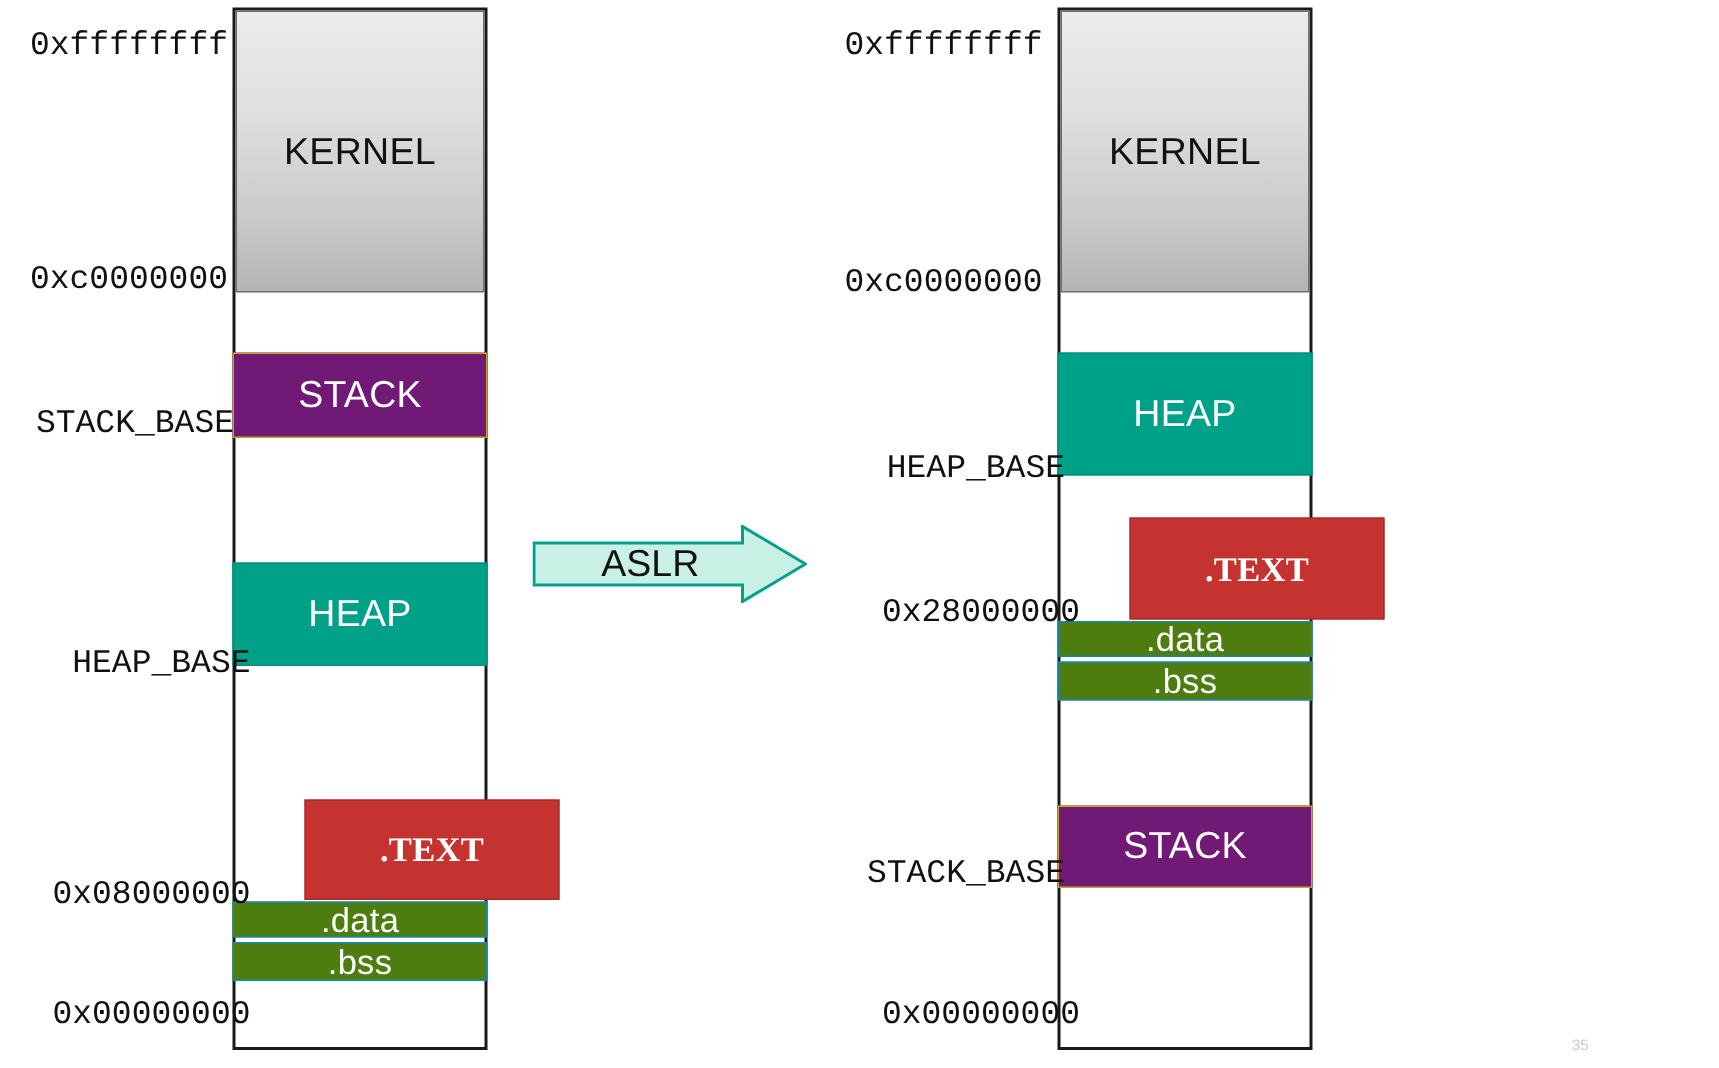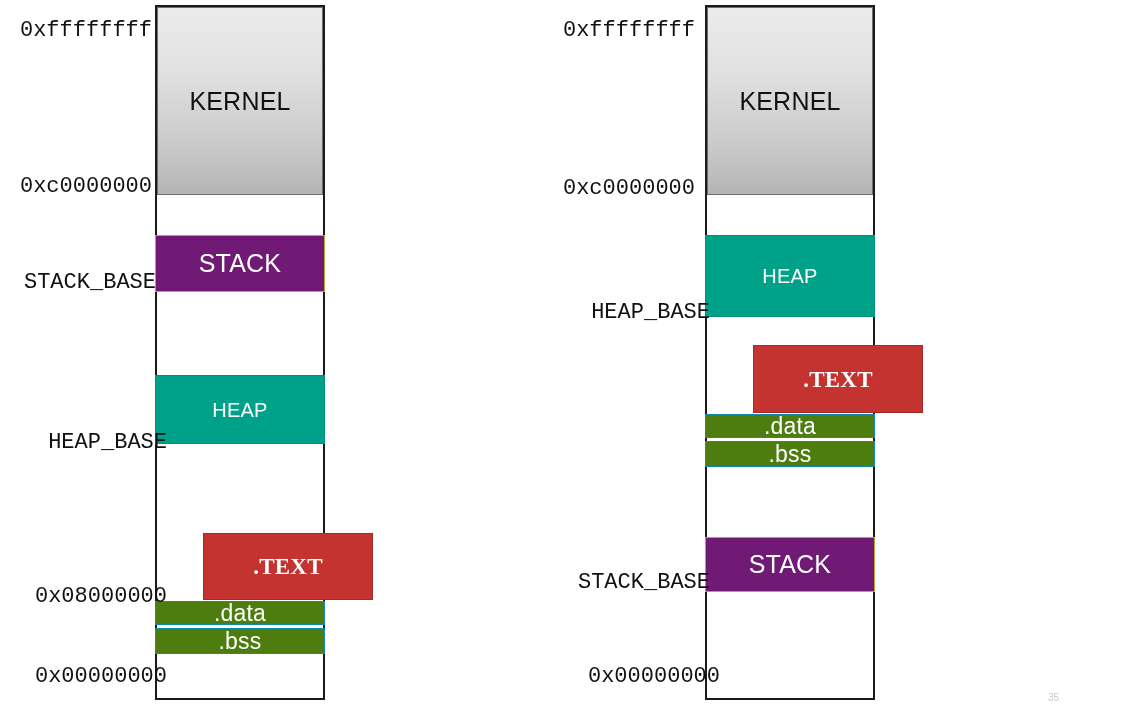--- a/index.html
+++ b/index.html
@@ -24,21 +24,21 @@
   .seg-kernel{
     background:linear-gradient(180deg,#ececec 0%,#e0e0e0 35%,#c9c9c9 75%,#b4b4b4 100%);
     border:1px solid #6e6e6e;color:#111111;
   }
   .seg-kernel .seg-label{font-size:25px;}
 
   .seg-stack{background:#701a75;border:1px solid #caa02c;}
   .seg-stack .seg-label{font-size:25px;}
 
   .seg-heap{background:#00a189;border:1px solid #00917c;}
-  .seg-heap .seg-label{font-size:20px;}
+  .seg-heap .seg-label{font-size:25px;}
 
   .seg-text{background:#c4332f;border:1px solid #a72b28;margin-left:48px;}
   .seg-text .seg-label{font-family:"Liberation Serif",serif;font-weight:bold;font-size:23px;}
 
   .seg-data,.seg-bss{background:#4d7c0f;border:1px solid #0e8ab5;}
   .seg-data .seg-label,.seg-bss .seg-label{font-size:23px;}
 
   
   .addr{
     position:absolute;
@@ -95,20 +95,26 @@
     <span class="seg-label">.bss</span>
   </div>
 
   <div class="addr" style="left:-8px;top:20px;width:160px;">0xffffffff</div>
   <div class="addr" style="left:-8px;top:176px;width:160px;">0xc0000000</div>
   <div class="addr" style="left:-8px;top:272px;width:164px;">STACK_BASE</div>
   <div class="addr" style="left:-8px;top:432px;width:175px;">HEAP_BASE</div>
   <div class="addr" style="left:-8px;top:586px;width:175px;">0x08000000</div>
   <div class="addr" style="left:-8px;top:666px;width:175px;">0x00000000</div>
 
+  <div class="arrow-wrap" style="left:355px;top:350px;width:183px;height:52px;">
+    <svg width="183" height="52" viewBox="0 0 183 52">
+      <polygon points="1,12 140,12 140,1 182,26 140,51 140,40 1,40" fill="#c9f0e4" stroke="#00a189" stroke-width="2" stroke-linejoin="miter"></polygon>
+    </svg>
+    <div class="arrow-text">ASLR</div>
+  </div>
 
   <div class="col" style="left:705px;top:5px;width:170px;height:695px;"></div>
 
   <div class="seg seg-kernel" style="left:707px;top:7px;width:166px;height:188px;">
     <span class="seg-label">KERNEL</span>
   </div>
 
   <div class="seg seg-heap" style="left:705px;top:235px;width:170px;height:82px;">
     <span class="seg-label">HEAP</span>
   </div>
@@ -125,18 +131,19 @@
     <span class="seg-label">.bss</span>
   </div>
 
   <div class="seg seg-stack" style="left:705px;top:537px;width:170px;height:55px;">
     <span class="seg-label">STACK</span>
   </div>
 
   <div class="addr" style="left:480px;top:20px;width:215px;">0xffffffff</div>
   <div class="addr" style="left:480px;top:178px;width:215px;">0xc0000000</div>
   <div class="addr" style="left:480px;top:302px;width:230px;">HEAP_BASE</div>
+  <div class="addr" style="left:480px;top:398px;width:240px;">0x28000000</div>
   <div class="addr" style="left:480px;top:572px;width:230px;">STACK_BASE</div>
   <div class="addr" style="left:480px;top:666px;width:240px;">0x00000000</div>
 
   <div class="slide-no" style="left:1048px;top:692px;">35</div>
 
 </div>
 
 </body></html>

